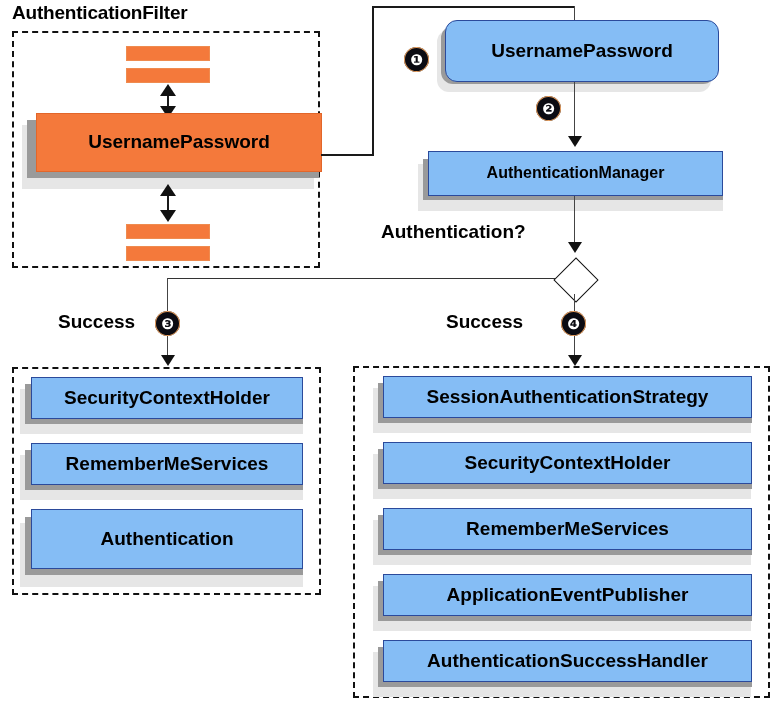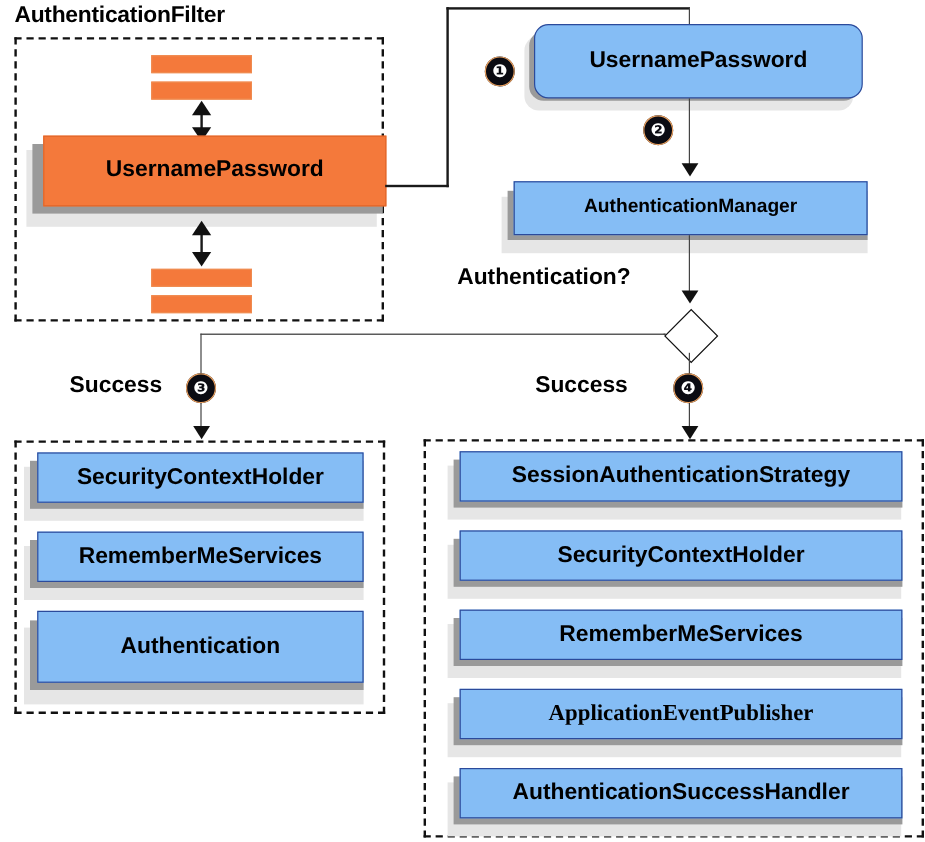--- a/index.html
+++ b/index.html
@@ -192,21 +192,21 @@
     </div>
 
     <div class="abs" style="left:18px;top:140px;width:388px;height:57px;">
       <div class="shadow-far" style="left:0px;top:12px;width:378px;height:45px;"></div>
       <div class="shadow-near" style="left:5px;top:7px;width:374px;height:40px;"></div>
       <div class="node blue abs" style="left:10px;top:0px;width:369px;height:42px;font-size:19px;">
         <span>RememberMeServices</span>
       </div>
     </div>
 
-    <div class="abs" style="left:18px;top:206px;width:388px;height:61px;font-family:Liberation Serif, serif;">
+    <div class="abs" style="left:18px;top:206px;width:388px;height:61px;">
       <div class="shadow-far" style="left:0px;top:12px;width:378px;height:45px;"></div>
       <div class="shadow-near" style="left:5px;top:7px;width:374px;height:40px;"></div>
       <div class="node blue abs" style="left:10px;top:0px;width:369px;height:42px;font-size:19px;">
         <span>ApplicationEventPublisher</span>
       </div>
     </div>
 
     <div class="abs" style="left:18px;top:272px;width:388px;height:57px;">
       <div class="shadow-far" style="left:0px;top:12px;width:378px;height:45px;"></div>
       <div class="shadow-near" style="left:5px;top:7px;width:374px;height:40px;"></div>

